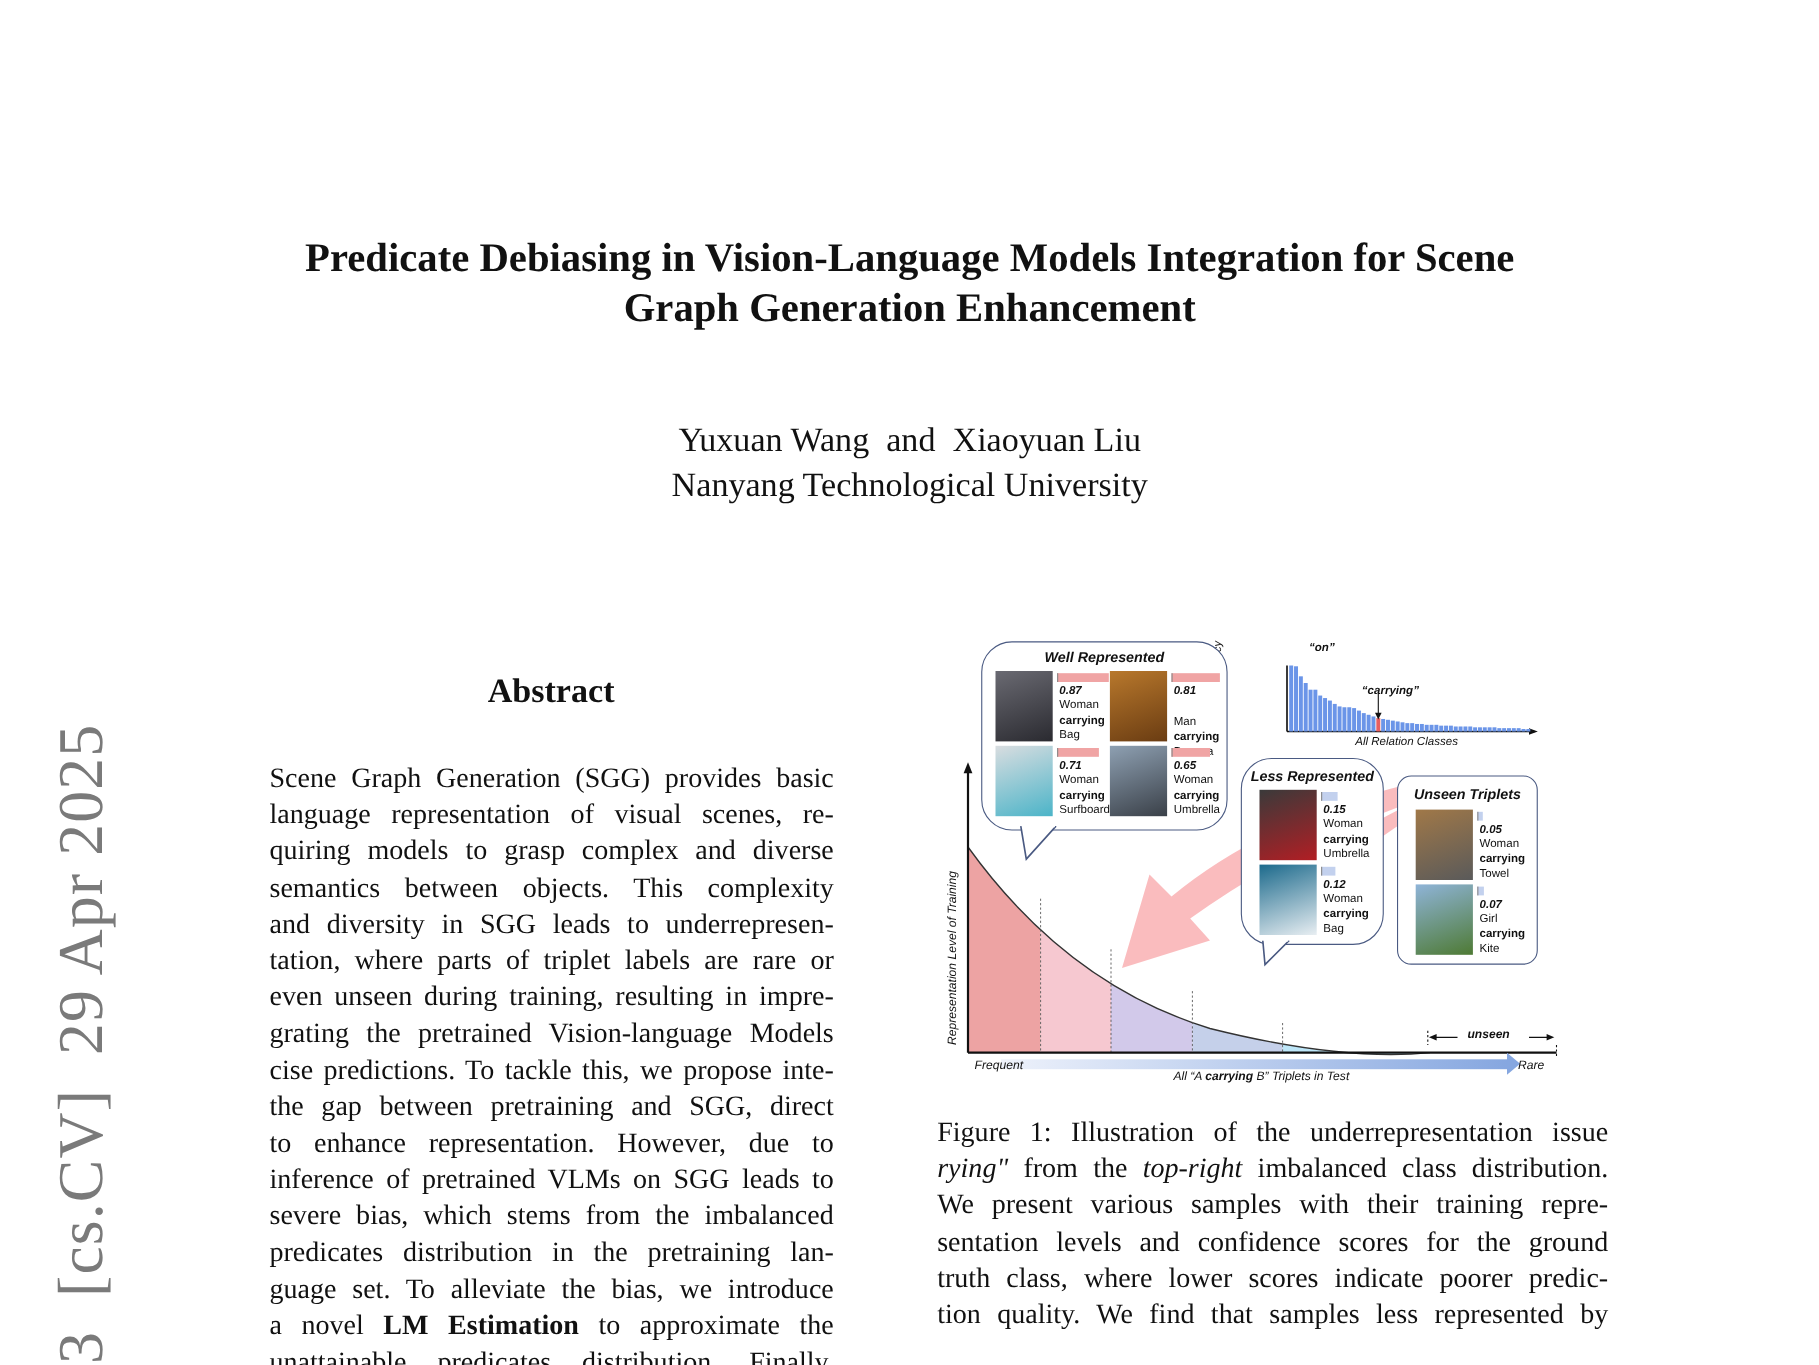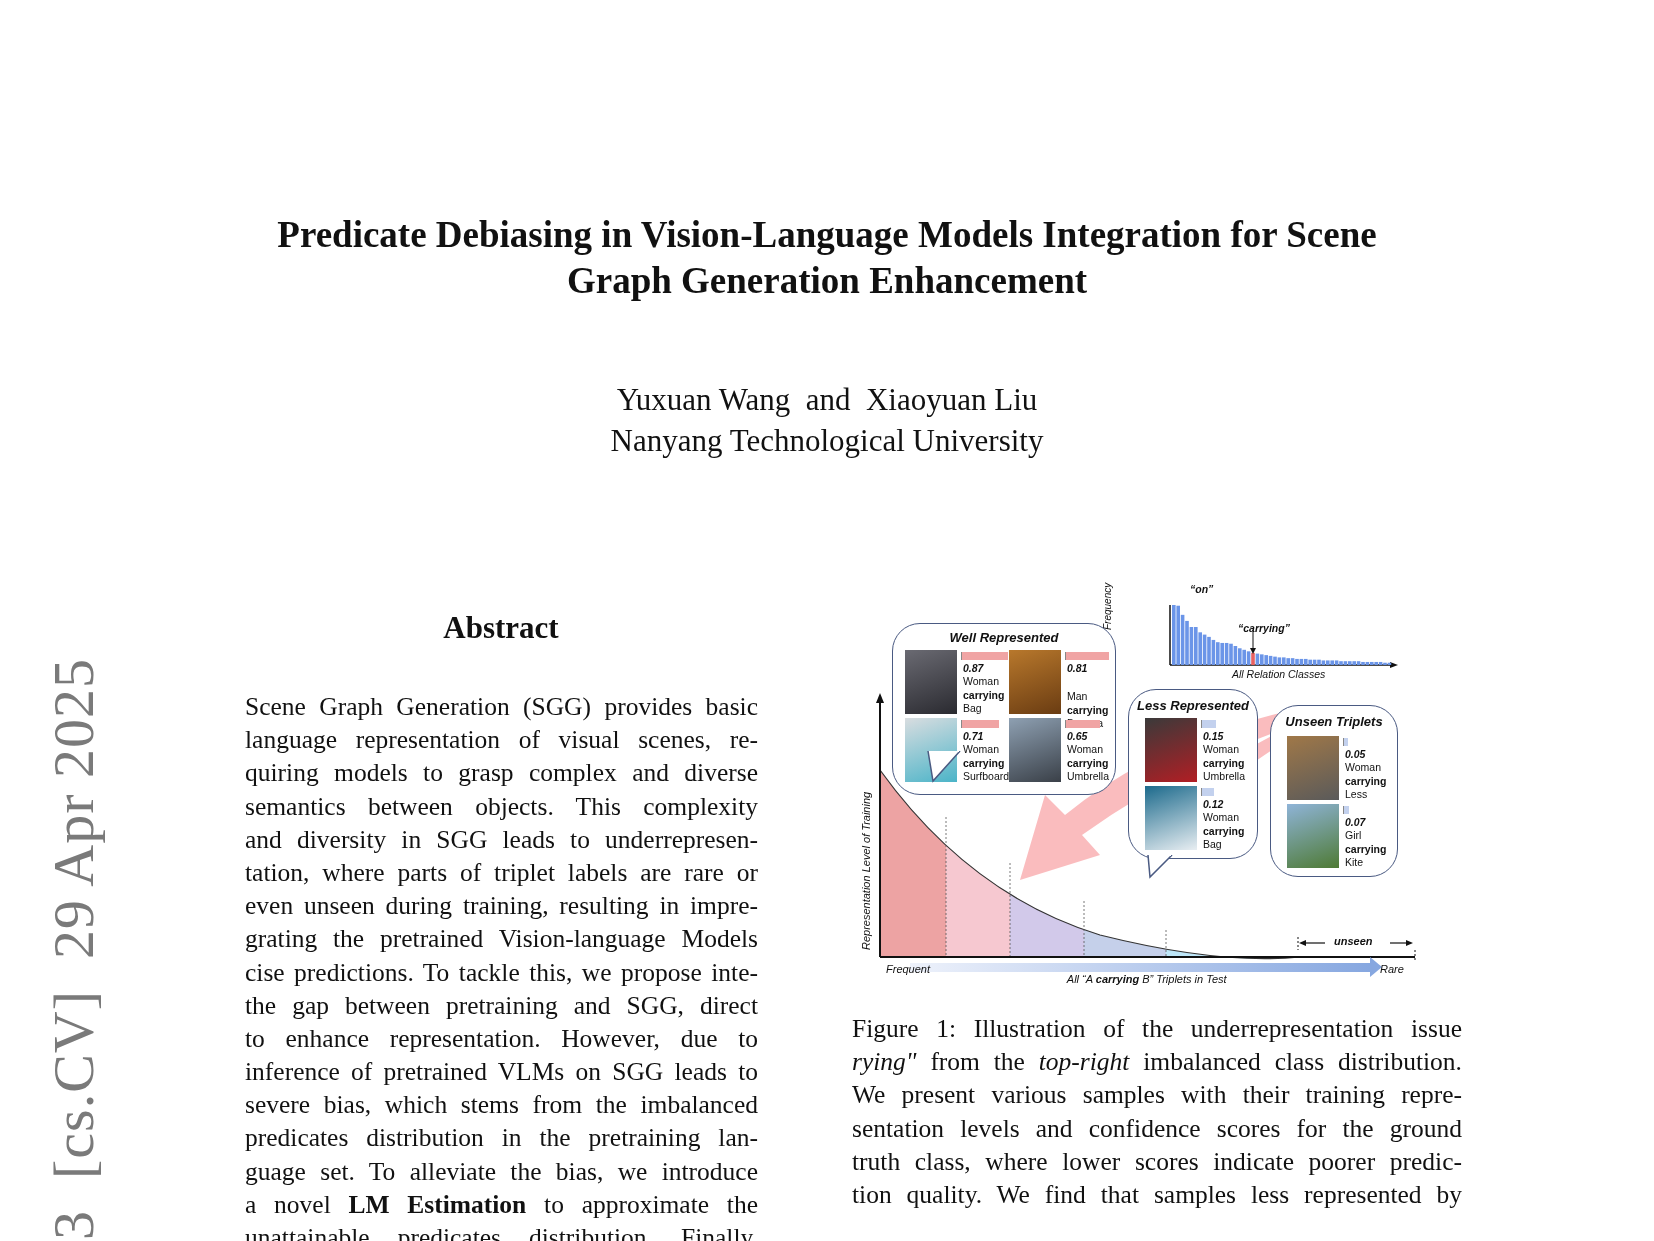--- a/index.html
+++ b/index.html
@@ -169,21 +169,21 @@
   <div class="sans" style="position:absolute;left:382px;top:63px;font-size:10.5px;font-style:italic;">All Relation Classes</div>
 
   <div class="sans" style="position:absolute;left:10px;top:345px;font-size:11px;font-style:italic;transform:rotate(-90deg);transform-origin:0 0;white-space:nowrap;">Representation Level of Training</div>
   <div class="sans" style="position:absolute;left:36px;top:358px;font-size:11px;font-style:italic;">Frequent</div>
   <div class="sans" style="position:absolute;left:205px;top:356px;font-size:11px;font-style:italic;white-space:pre;">
     <span>All “A </span><b>carrying</b><span> B” Triplets in Test</span>
   </div>
   <div class="sans" style="position:absolute;left:530px;top:358px;font-size:11px;font-style:italic;">Rare</div>
   <div class="sans" style="position:absolute;left:484px;top:330px;font-size:11px;font-weight:bold;font-style:italic;">unseen</div>
 
-  <div class="bubble" style="left:42px;top:-22px;width:222px;height:170px;margin-top:40px;">
+  <div class="bubble" style="left:42px;top:-22px;width:222px;height:170px;">
     <div class="bubble-title" style="top:6px;">Well Represented</div>
     <div id="wr-samples">
         <div class="sample" style="left: 12px; top: 26px;">
           <div class="thumb" style="background:linear-gradient(160deg,#6a6a72,#2a2a30);"></div>
           <div class="sc-bar" style="left:56px;top:2px;width:46px;background:#f0a4a4;"></div>
           <div class="sc-val" style="left:58px;top:12px;">0.87</div>
           <div class="sc-txt" style="left:58px;top:25px;">
             <div>Woman</div>
             <b style="display:block;">carrying</b>
             <div>Bag</div>
@@ -249,31 +249,31 @@
             <div>Bag</div>
           </div>
         </div>
       </div>
   </div>
   <svg width="40" height="30" style="position:absolute;left:296px;top:250px;">
     <path d="M2 0 L 4 22 L 26 0" fill="#fff" stroke="#4a5a82" stroke-width="1.5"></path>
     <rect x="3" y="-2" width="22" height="3" fill="#fff"></rect>
   </svg>
 
-  <div class="bubble" style="left:420px;top:100px;width:126px;height:170px;">
+  <div class="bubble" style="left:420px;top:100px;width:126px;height:170px;border-radius:13px;">
     <div class="bubble-title" style="top:8px;">Unseen Triplets</div>
     <div id="ut-samples">
         <div class="sample" style="left: 16px; top: 30px;">
           <div class="thumb" style="background:linear-gradient(160deg,#a07848,#5a5a5a);"></div>
           <div class="sc-bar" style="left:56px;top:2px;width:4px;background:#c3d1ee;"></div>
           <div class="sc-val" style="left:58px;top:12px;">0.05</div>
           <div class="sc-txt" style="left:58px;top:25px;">
             <div>Woman</div>
             <b style="display:block;">carrying</b>
-            <div>Less</div>
+            <div>Towel</div>
           </div>
         </div>
         <div class="sample" style="left: 16px; top: 98px;">
           <div class="thumb" style="background:linear-gradient(160deg,#8fb4d8,#4e7a34);"></div>
           <div class="sc-bar" style="left:56px;top:2px;width:5px;background:#c3d1ee;"></div>
           <div class="sc-val" style="left:58px;top:12px;">0.07</div>
           <div class="sc-txt" style="left:58px;top:25px;">
             <div>Girl</div>
             <b style="display:block;">carrying</b>
             <div>Kite</div>

